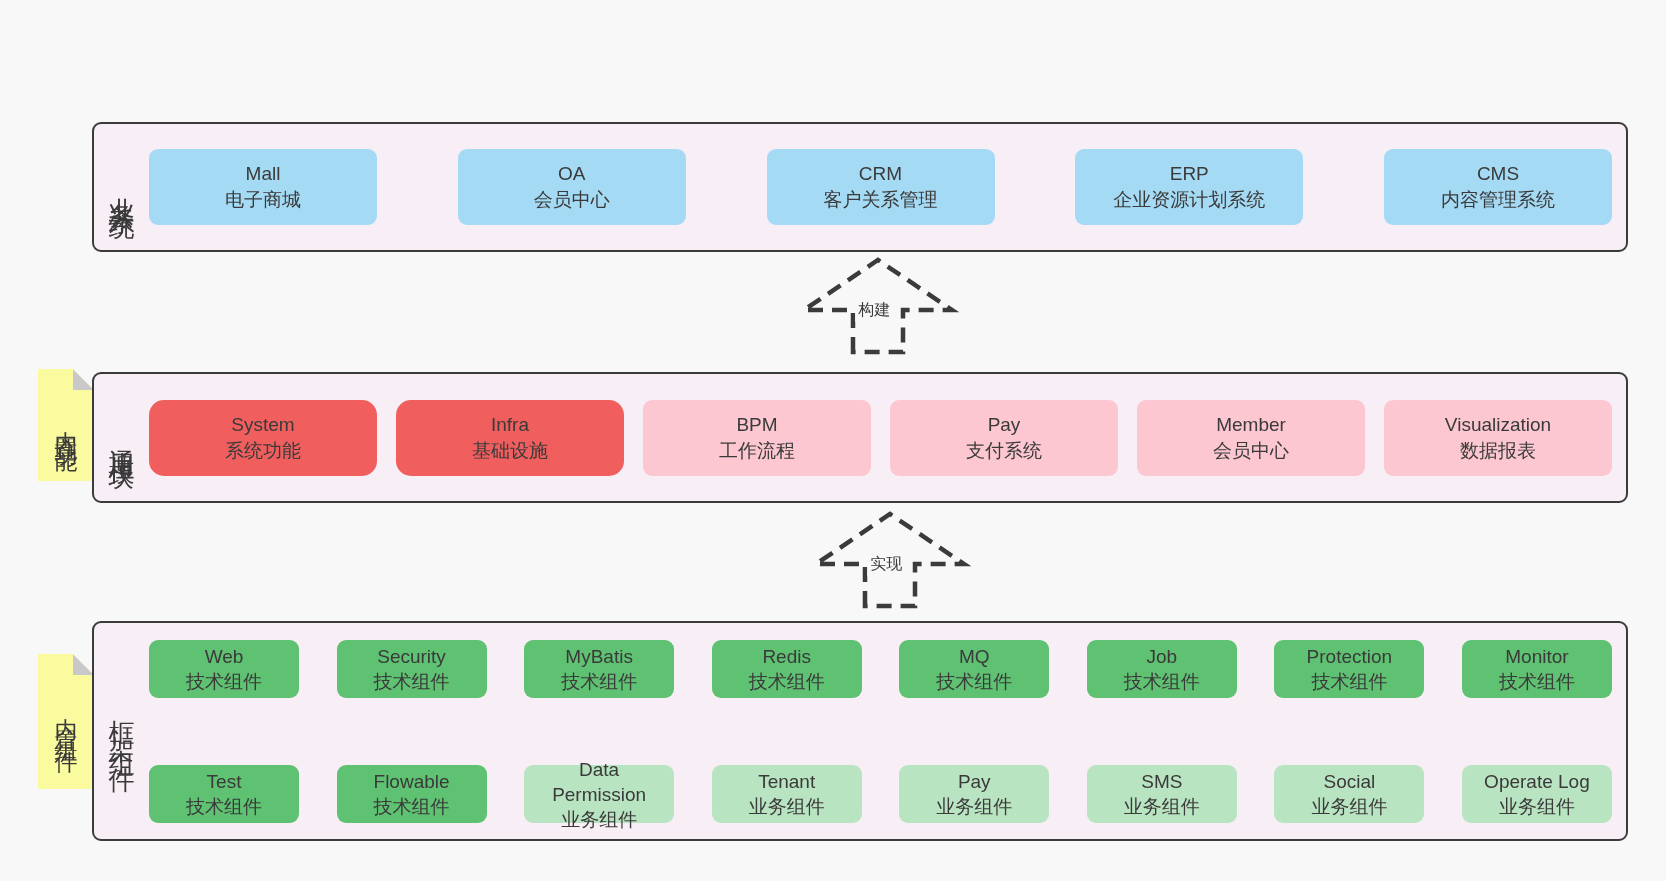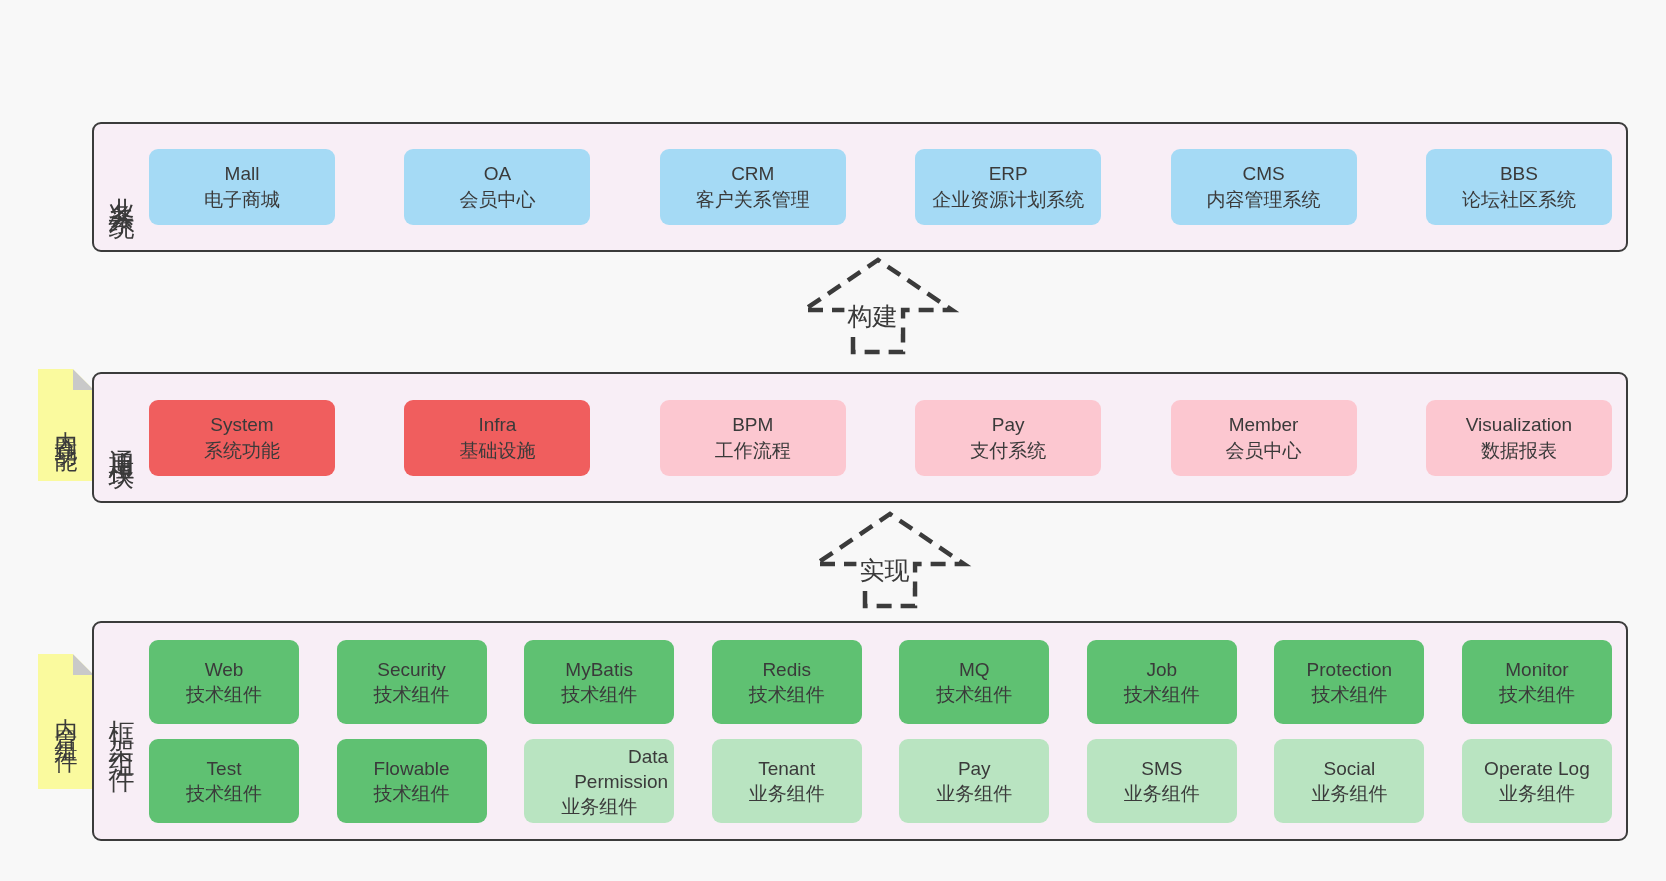--- a/index.html
+++ b/index.html
@@ -75,25 +75,25 @@
     flex-direction: column;
     align-items: center;
     justify-content: center;
     border-radius: 9px;
     text-align: center;
     font-size: 19px;
     line-height: 26px;
     color: var(--text);
     padding: 0 6px;
   }
-  .panel-business .box, .panel-modules .box { width: 186px; height: 76px; }
-  .panel-components .box { width: 150px; height: 84px; line-height: 25px; text-align: right; }
+  .panel-business .box, .panel-modules .box { width: 228px; height: 76px; }
+  .panel-components .box { width: 150px; height: 58px; line-height: 25px; }
 
   .box-blue       { background: var(--blue); }
-  .box-red        { background: var(--red); }
+  .box-red        { background: var(--red); border-radius: 15px; }
   .box-pink       { background: var(--pink); }
   .box-green      { background: var(--green); }
   .box-lightgreen { background: var(--lightgreen); }
 
   .note {
     position: absolute;
     left: 38px; width: 56px;
     background: var(--noteYellow);
     z-index: 1;
     display: flex;
@@ -142,21 +142,21 @@
     stroke: var(--arrow);
     stroke-width: 4.5;
     stroke-dasharray: 15 9;
   }
   .arrow-label {
     position: absolute;
     top: 43px; left: 50%;
     transform: translateX(-60%);
     background: var(--pageBg);
     padding: 1px 3px;
-    font-size: 25px;
+    font-size: 16px;
     color: var(--text);
     white-space: nowrap;
   }
 </style>
 </head>
 <body>
 
 <div class="panel panel-business">
   <div class="panel-label">业务系统</div>
   <div class="boxes">
@@ -178,24 +178,20 @@
   <div class="box box-blue">
     <span class="box-en">ERP</span>
     <span class="box-zh">企业资源计划系统</span>
   </div>
 
   <div class="box box-blue">
     <span class="box-en">CMS</span>
     <span class="box-zh">内容管理系统</span>
   </div>
 
-  <div class="box box-blue">
-    <span class="box-en">BBS</span>
-    <span class="box-zh">论坛社区系统</span>
-  </div>
 </div>
 </div>
 
 <div class="arrow arrow-build">
   <svg viewBox="0 0 170 100" aria-hidden="true">
     <path class="arrow-path" d="M60 96 L60 54 L11 54 L85 4 L159 54 L110 54 L110 96 Z"></path>
   </svg>
   <span class="arrow-label">构建</span>
 </div>
 

